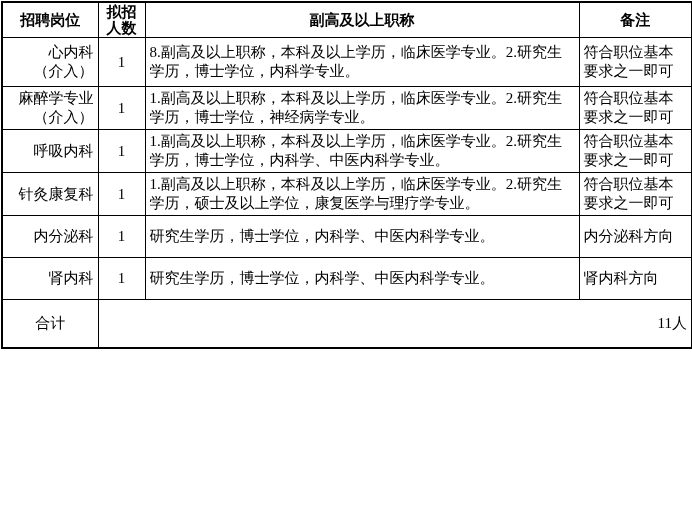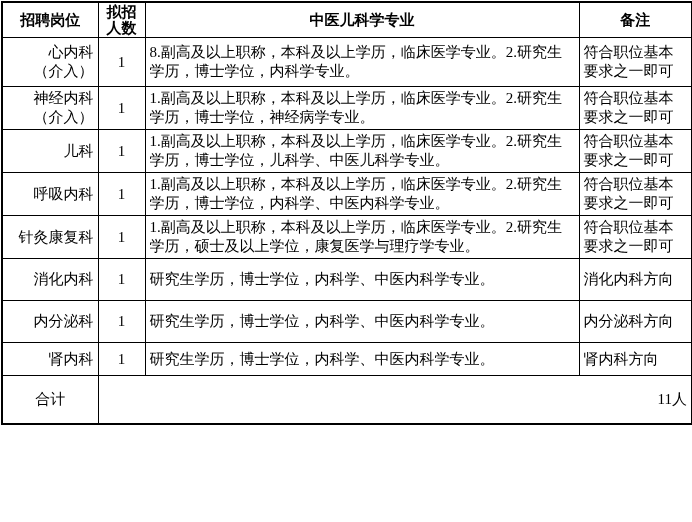--- a/index.html
+++ b/index.html
@@ -68,67 +68,54 @@
     <col style="width:96px">
     <col style="width:47px">
     <col style="width:434px">
     <col style="width:113px">
   </colgroup>
   <thead>
     <tr>
       <th>招聘岗位</th>
       <th>拟招
 人数</th>
-      <th>中医儿科学专业</th>
+      <th>副高及以上职称</th>
       <th>备注</th>
     </tr>
   </thead>
   <tbody id="table-body">
       <tr>
     <td class="cell-position">心内科
 （介入）</td>
     <td class="cell-count">1</td>
     <td class="cell-requirement">8.副高及以上职称，本科及以上学历，临床医学专业。2.研究生学历，博士学位，内科学专业。</td>
     <td class="cell-note">符合职位基本
 要求之一即可</td>
   </tr>
       <tr>
-    <td class="cell-position">神经内科
+    <td class="cell-position">麻醉学专业
 （介入）</td>
     <td class="cell-count">1</td>
     <td class="cell-requirement">1.副高及以上职称，本科及以上学历，临床医学专业。2.研究生学历，博士学位，神经病学专业。</td>
-    <td class="cell-note">符合职位基本
-要求之一即可</td>
-  </tr>
-      <tr>
-    <td class="cell-position">儿科</td>
-    <td class="cell-count">1</td>
-    <td class="cell-requirement">1.副高及以上职称，本科及以上学历，临床医学专业。2.研究生学历，博士学位，儿科学、中医儿科学专业。</td>
     <td class="cell-note">符合职位基本
 要求之一即可</td>
   </tr>
       <tr>
     <td class="cell-position">呼吸内科</td>
     <td class="cell-count">1</td>
     <td class="cell-requirement">1.副高及以上职称，本科及以上学历，临床医学专业。2.研究生学历，博士学位，内科学、中医内科学专业。</td>
     <td class="cell-note">符合职位基本
 要求之一即可</td>
   </tr>
       <tr>
     <td class="cell-position">针灸康复科</td>
     <td class="cell-count">1</td>
     <td class="cell-requirement">1.副高及以上职称，本科及以上学历，临床医学专业。2.研究生学历，硕士及以上学位，康复医学与理疗学专业。</td>
     <td class="cell-note">符合职位基本
 要求之一即可</td>
-  </tr>
-      <tr>
-    <td class="cell-position">消化内科</td>
-    <td class="cell-count">1</td>
-    <td class="cell-requirement">研究生学历，博士学位，内科学、中医内科学专业。</td>
-    <td class="cell-note">消化内科方向</td>
   </tr>
       <tr>
     <td class="cell-position">内分泌科</td>
     <td class="cell-count">1</td>
     <td class="cell-requirement">研究生学历，博士学位，内科学、中医内科学专业。</td>
     <td class="cell-note">内分泌科方向</td>
   </tr>
       <tr>
     <td class="cell-position">肾内科</td>
     <td class="cell-count">1</td>

